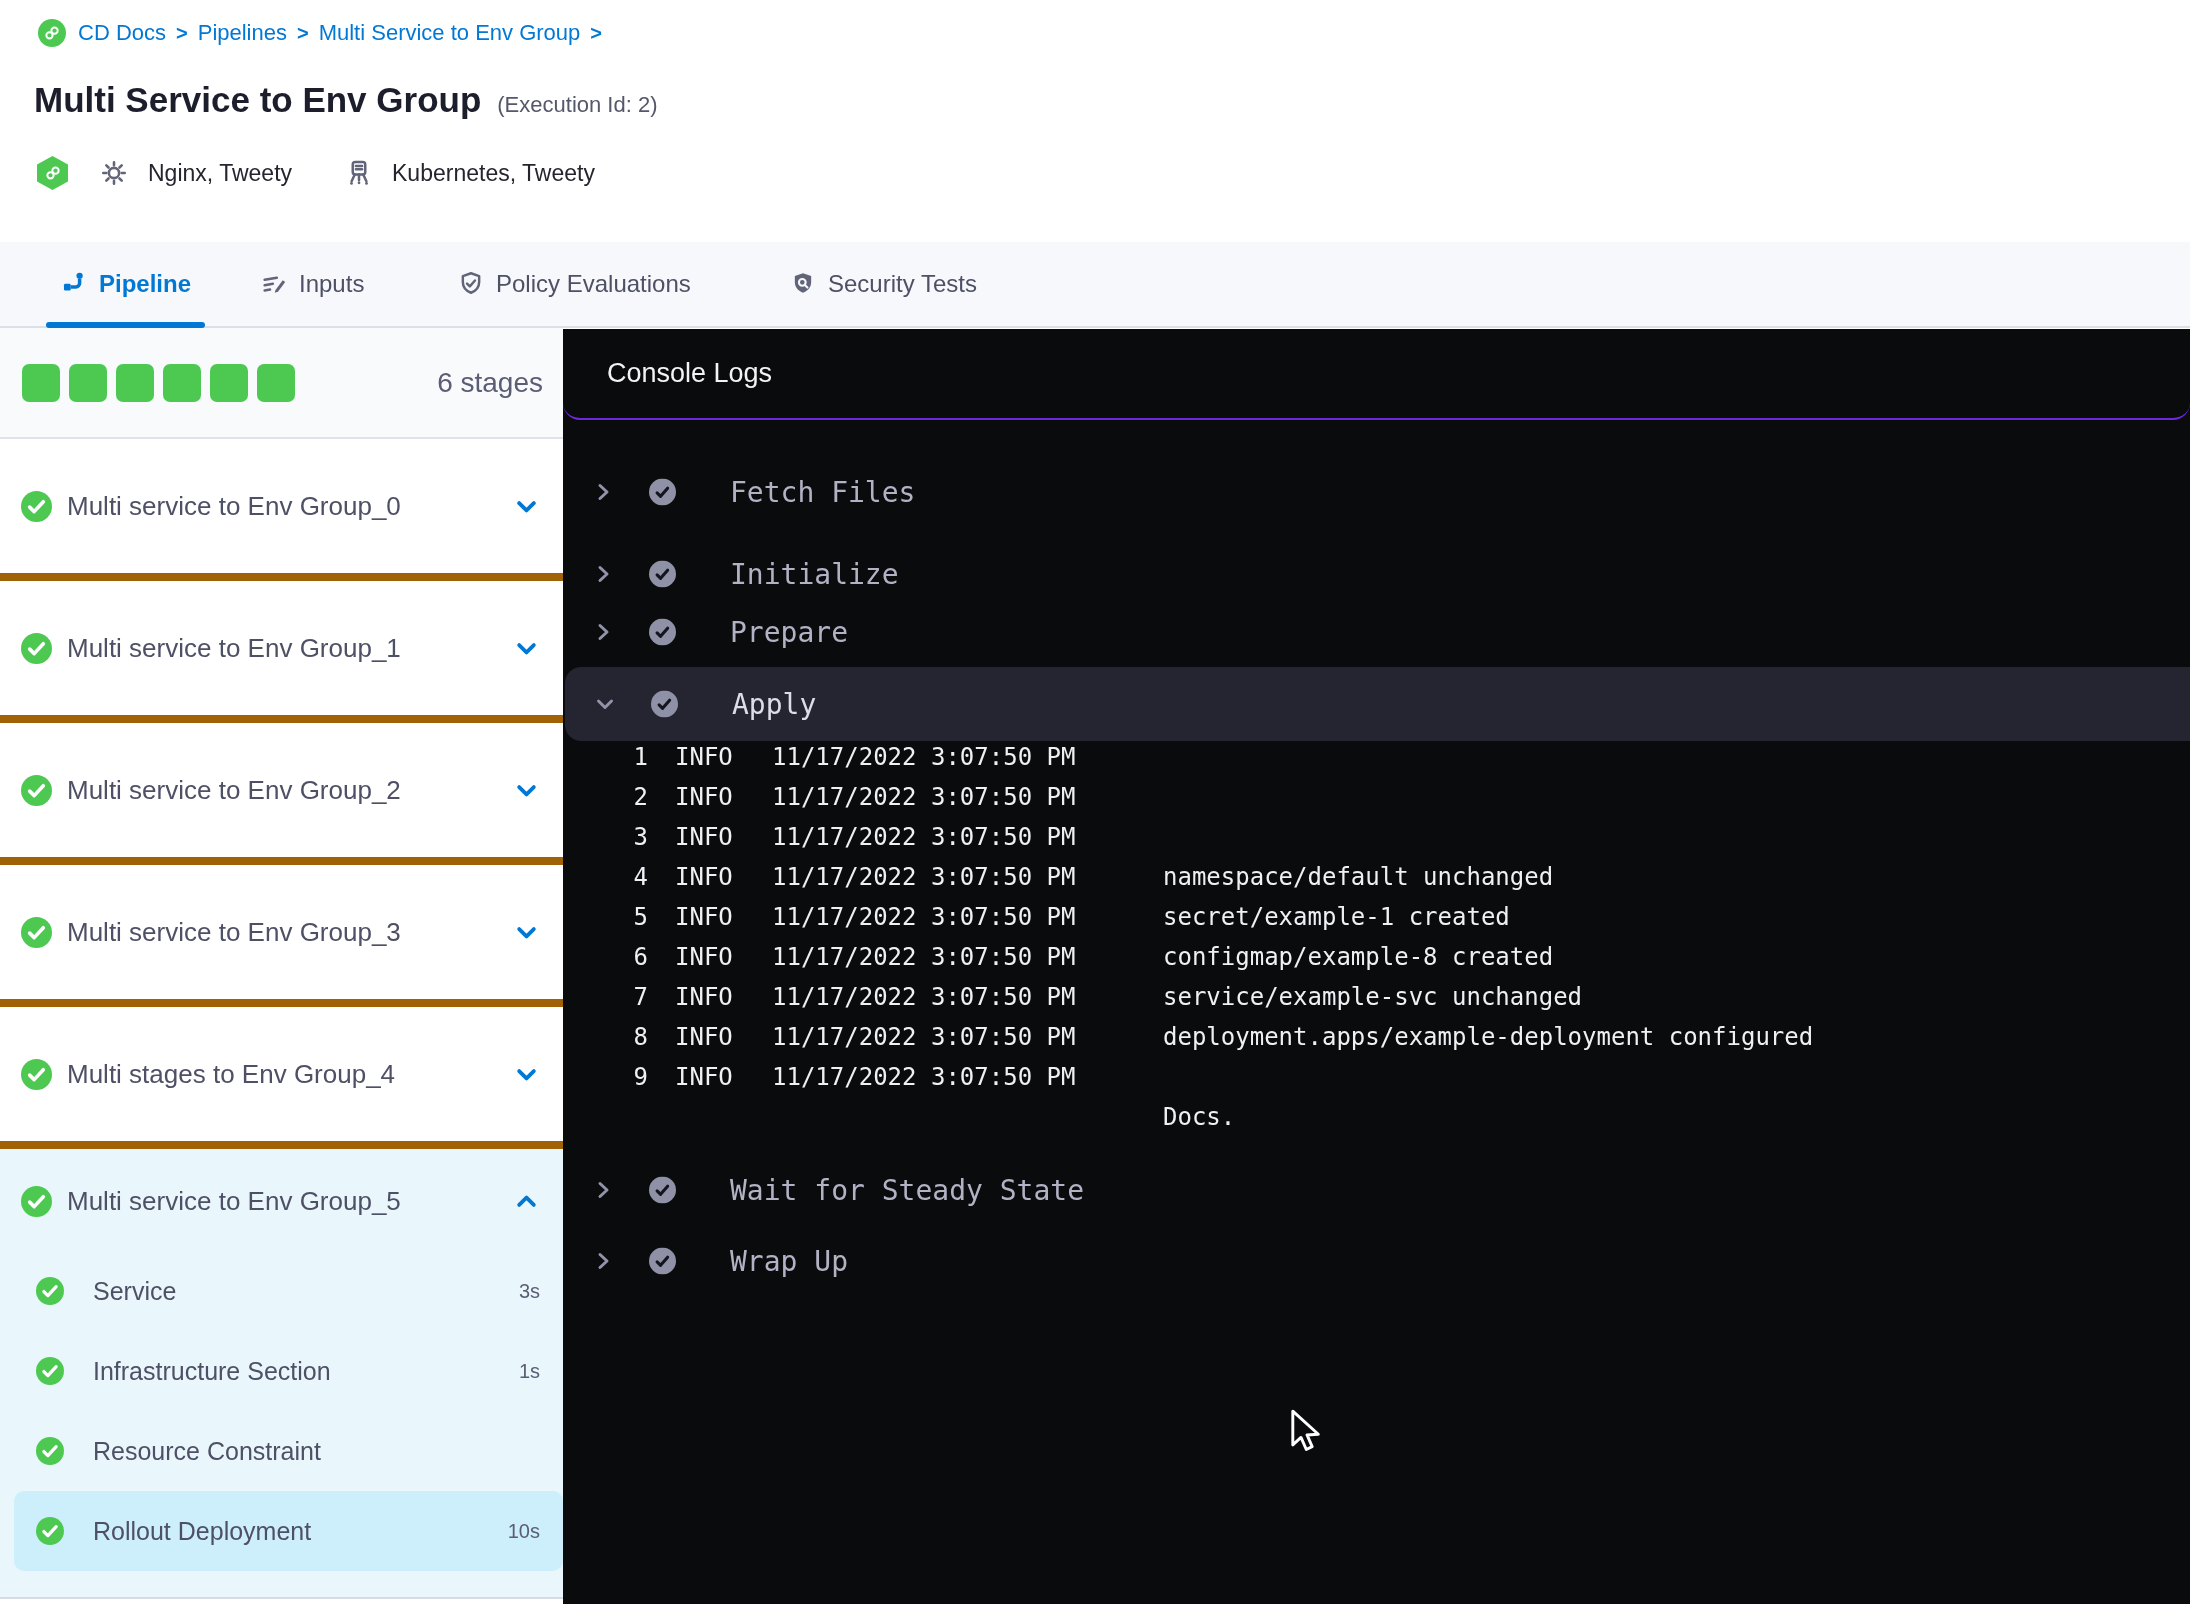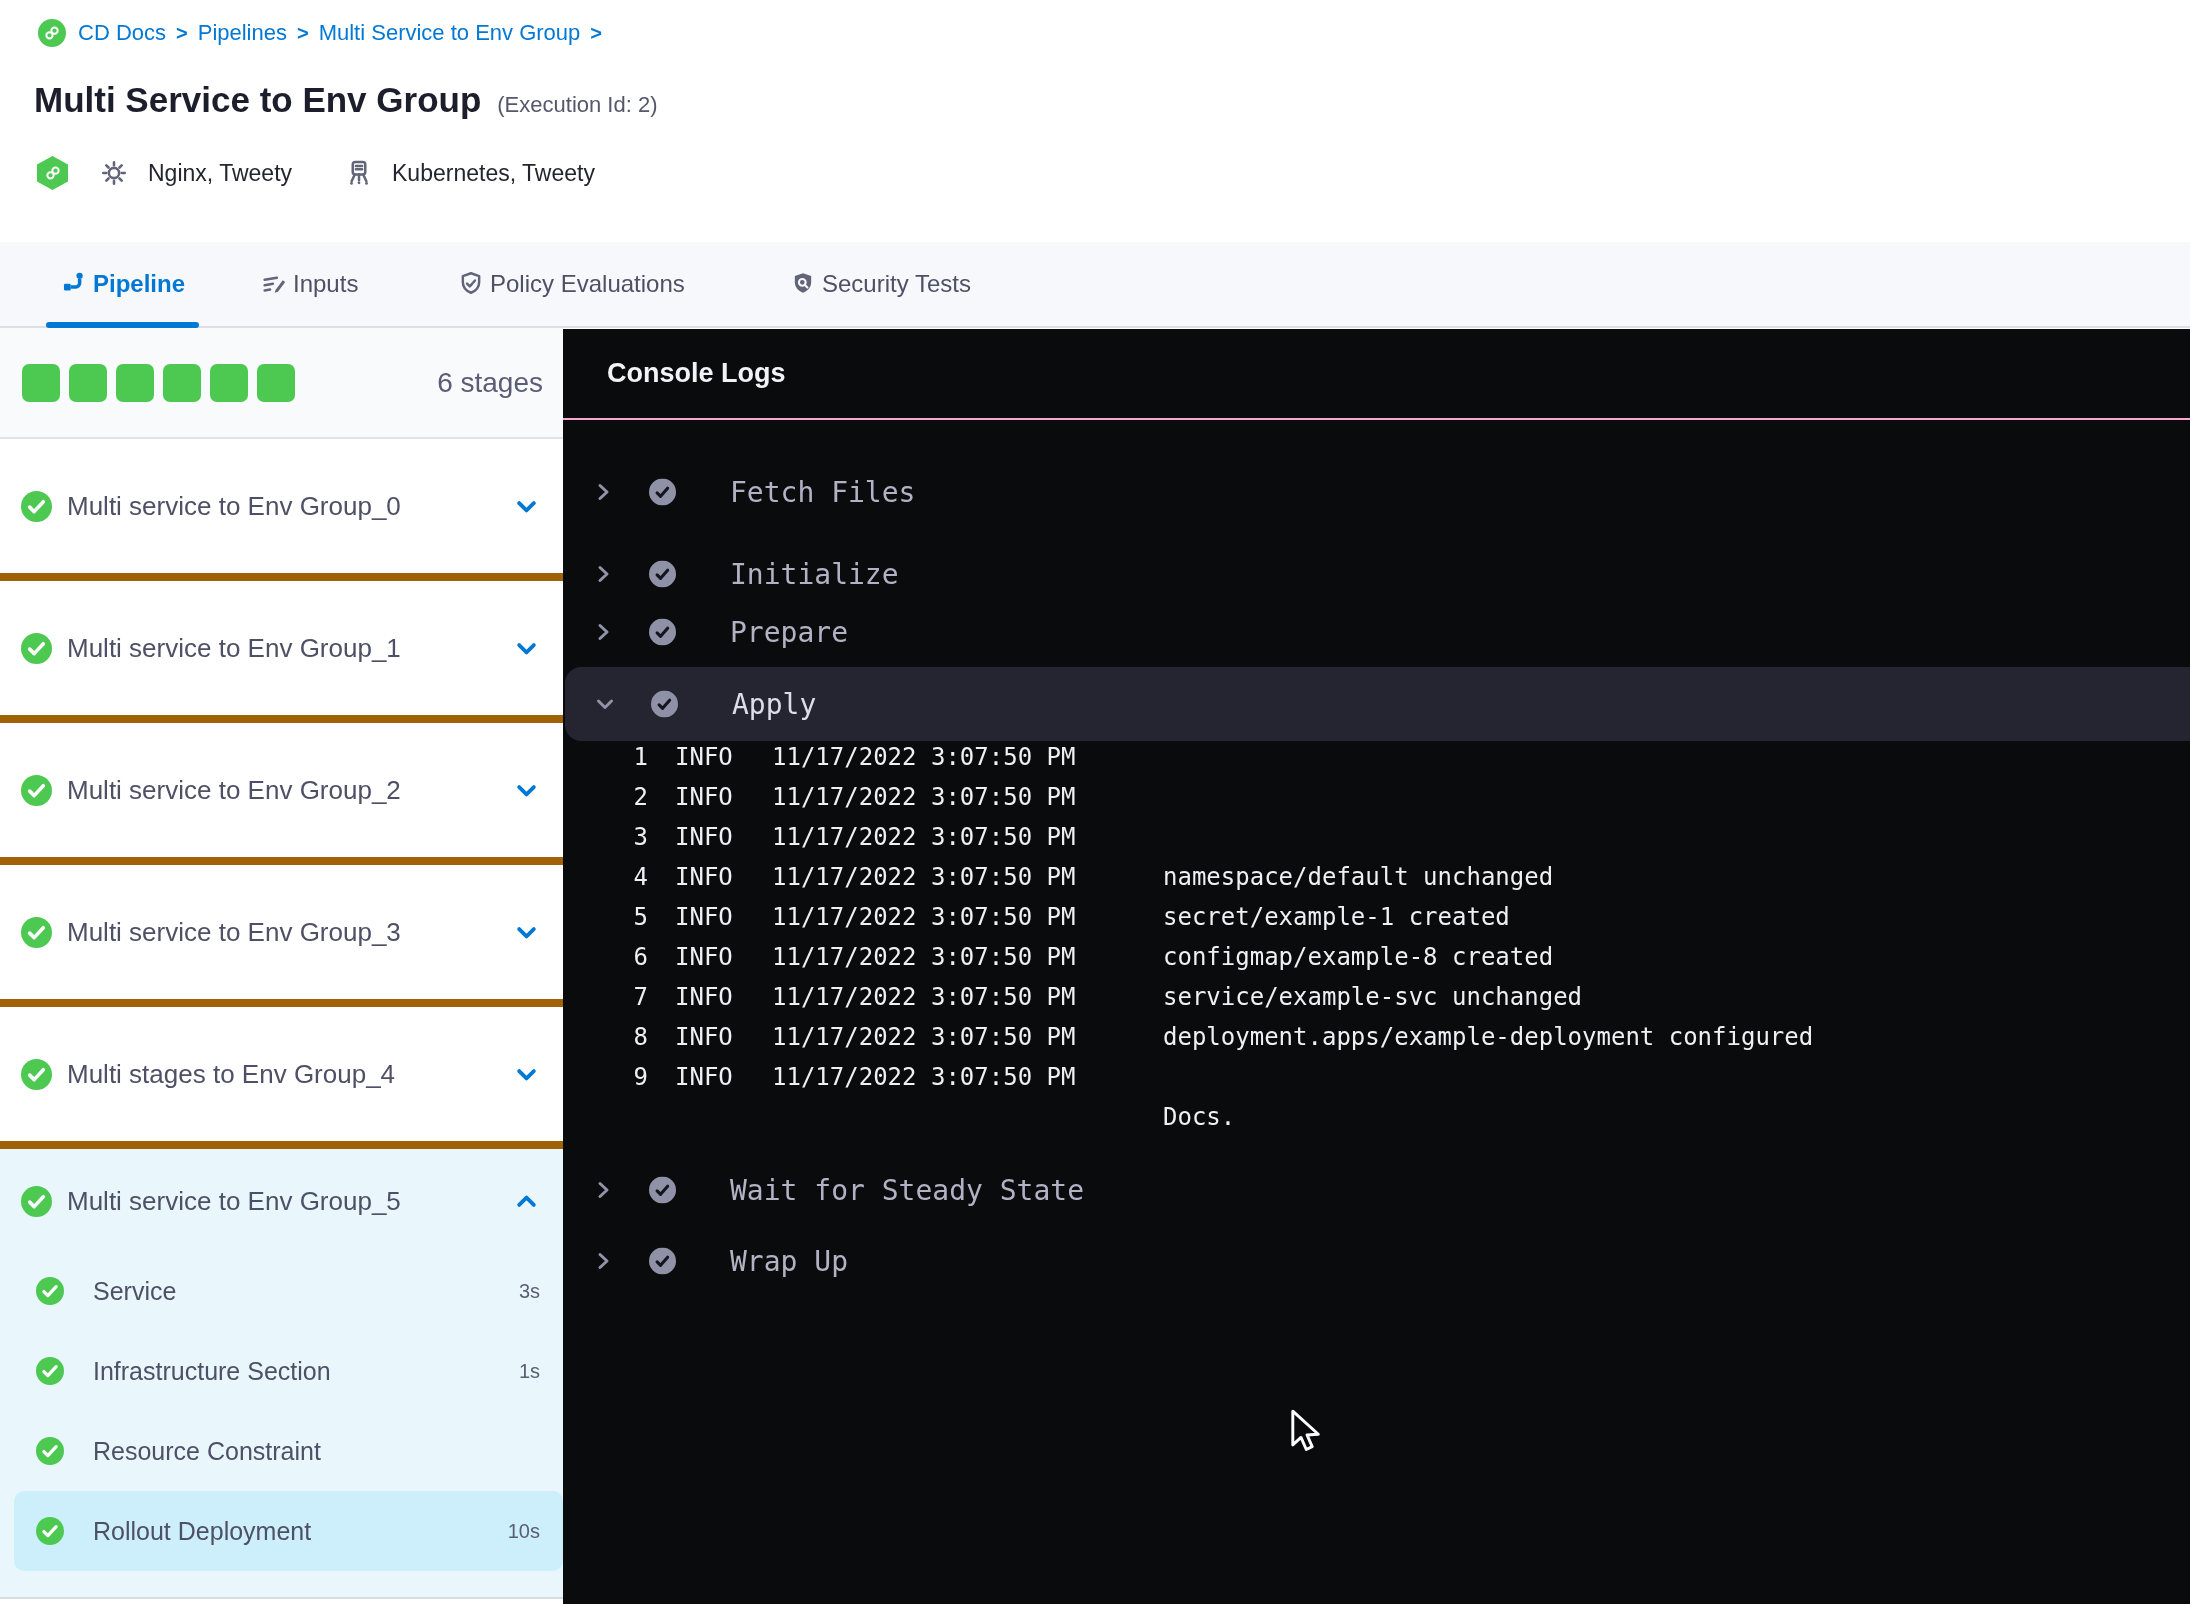--- a/index.html
+++ b/index.html
@@ -17,21 +17,21 @@
   .page-title{font-size:35px;font-weight:700;color:#1d1e2c;}
   .exec-id{font-size:22px;color:#55576b;}
 
   .services-row{position:absolute;left:37px;top:150px;height:46px;display:flex;align-items:center;}
   .logo-hex{width:31px;height:34px;background:var(--green);clip-path:polygon(50% 0,100% 25%,100% 75%,50% 100%,0 75%,0 25%);
             display:flex;align-items:center;justify-content:center;flex:0 0 auto;}
   .svc-label{font-size:23px;color:#24252e;}
 
   
   .tabs{position:absolute;left:0;top:242px;width:100%;height:84px;background:#f7f8fb;border-bottom:2px solid #dcdee8;box-sizing:content-box;}
-  .tab{position:absolute;top:0;height:84px;display:flex;align-items:center;gap:5px;font-size:24px;color:#4e5065;cursor:pointer;}
+  .tab{position:absolute;top:0;height:84px;display:flex;align-items:center;gap:11px;font-size:24px;color:#4e5065;cursor:pointer;}
   .tab.active{color:var(--blue);font-weight:700;}
   .tab.active::after{content:"";position:absolute;left:-14px;right:-14px;bottom:-2px;height:6px;background:var(--blue);border-radius:4px;}
 
   
   .sidebar{position:absolute;left:0;top:328px;width:563px;height:1276px;background:#0f766e;}
   .summary{height:109px;background:#f9fafc;border-bottom:2px solid #e0e2ea;display:flex;align-items:center;padding:0 20px 0 22px;}
   .squares{display:flex;gap:9px;}
   .sq{width:38px;height:38px;border-radius:7px;background:var(--green);}
   .stage-count{margin-left:auto;font-size:28px;color:#5b5d75;}
 
@@ -43,22 +43,22 @@
   .exp-steps{padding-bottom:26px;}
   .sub-row{height:80px;display:flex;align-items:center;padding:0 23px 0 36px;cursor:pointer;}
   .sub-row.selected{background:var(--selBg);border-radius:10px;margin-left:14px;padding-left:22px;}
   .sub-label{margin-left:29px;font-size:25px;color:#4e5065;flex:1;}
   .sub-dur{font-size:20px;color:#5b5d75;}
   .divider{height:2px;background:#d9dbe3;}
   .sb-gap{height:27px;background:#fff;}
 
   
   .console{position:absolute;left:563px;top:329px;width:1627px;height:1275px;background:var(--consoleBg);}
-  .console-header{height:89px;display:flex;align-items:center;padding-left:44px;border-bottom:2px solid #f9a8d4;
-                  font-size:27px;font-weight:700;color:#f2f2f7;}
+  .console-header{height:89px;display:flex;align-items:center;padding-left:44px;border-bottom:2px solid #6d28d9;
+                  font-size:27px;font-weight:400;color:#f2f2f7;border-radius:17px;}
   .cstep{position:absolute;left:0;width:100%;height:70px;cursor:pointer;}
   .cstep .chev{position:absolute;left:28px;top:50%;transform:translateY(-50%);display:flex;}
   .cstep .cc{position:absolute;left:86px;top:50%;transform:translateY(-50%);display:flex;}
   .cstep .clabel{position:absolute;left:167px;top:50%;transform:translateY(-50%);
                  font-family:"DejaVu Sans Mono",monospace;font-size:28px;color:#b1b3c5;white-space:pre;}
   .cstep.apply{height:74px;left:2px;width:calc(100% - 2px);background:var(--hl);border-radius:16px 0 0 16px;}
   .cstep.apply .clabel{color:#dcdde8;}
 
   .logblock{position:absolute;top:408px;left:0;width:100%;font-family:"DejaVu Sans Mono",monospace;font-size:24px;color:#eef0f4;}
   .logline{position:relative;height:40px;line-height:40px;}

